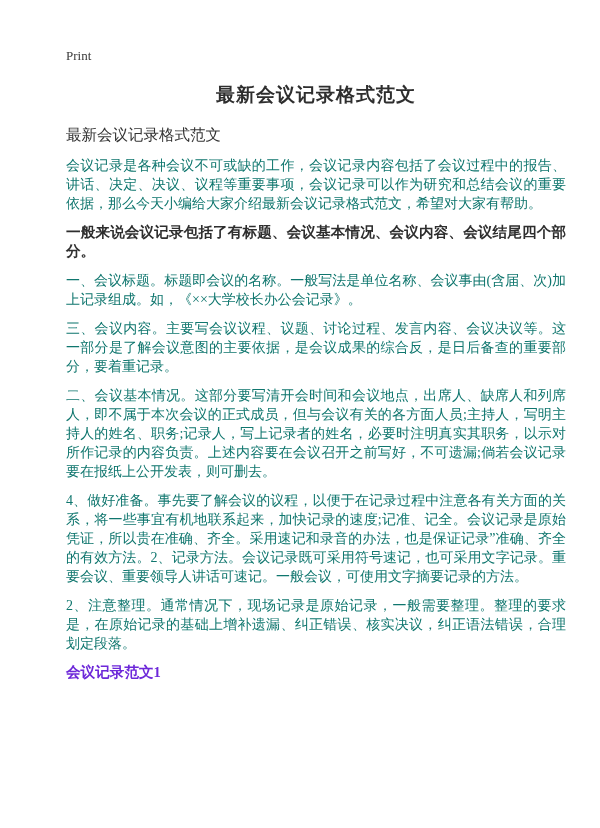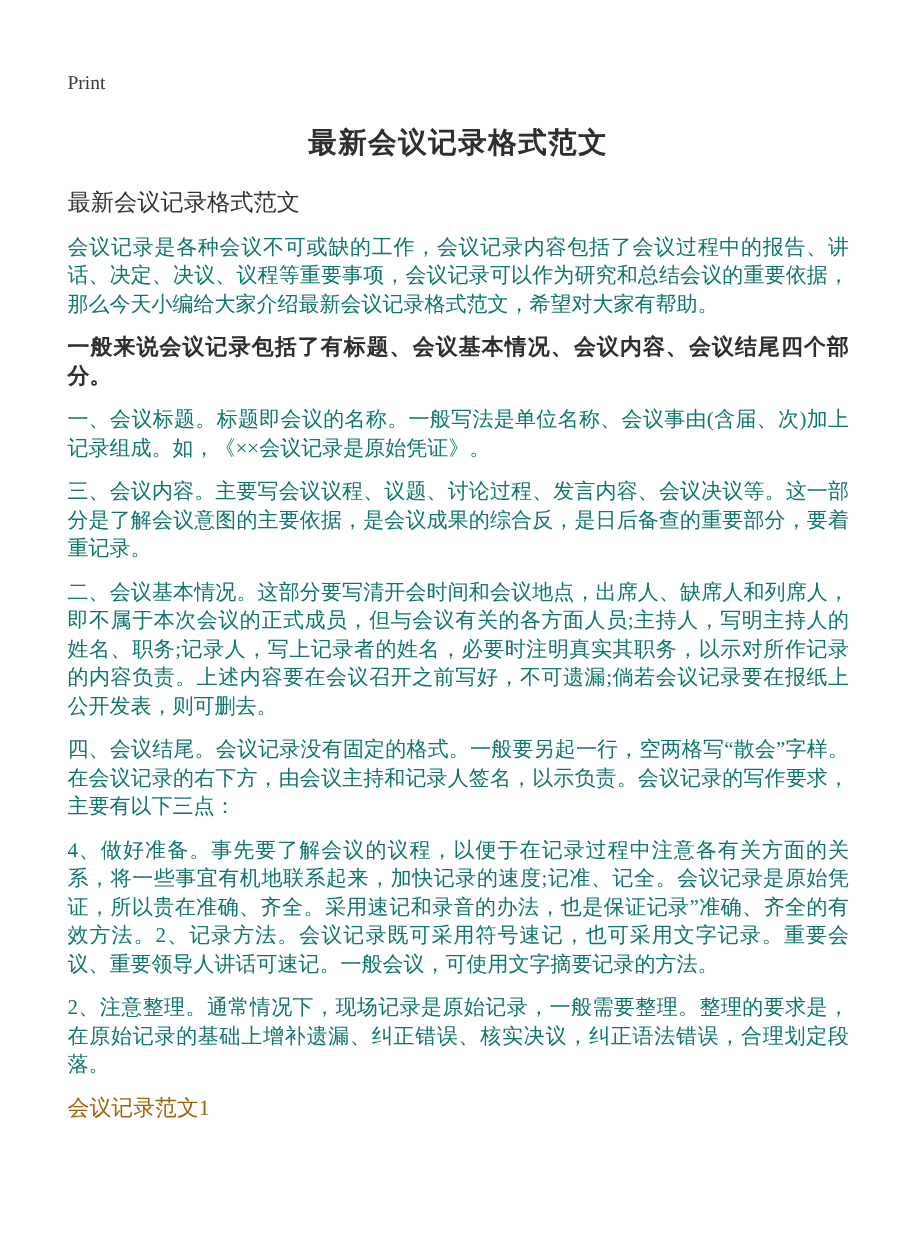--- a/index.html
+++ b/index.html
@@ -11,21 +11,21 @@
     height: 828px;
     background: #ffffff;
     overflow: hidden;
     font-family: "Liberation Serif", serif;
     color: #333333;
   }
   .page {
     box-sizing: border-box;
     width: 600px;
     height: 828px;
-    padding: 46px 34px 0 45px;
+    padding: 46px 34px 0 66px;
   }
   .print-label {
     font-family: "Liberation Serif", serif;
     font-size: 13px;
     color: #3a3a3a;
     cursor: pointer;
     display: inline-block;
   }
   .doc-title {
     margin: 18px 0 0 0;
@@ -50,48 +50,47 @@
     color: #0f766e;
     word-break: break-all;
   }
   .para.bold {
     font-weight: bold;
     font-size: 14.6px;
     color: #2e2e2e;
     margin-top: 10px;
   }
   .para.heading {
-    font-weight: normal;
+    font-weight: bold;
     font-size: 14.6px;
-    color: #a16207;
+    color: #6d28d9;
   }
 </style>
 </head>
 <body>
 
 <div class="page">
 
   <span class="print-label">Print</span>
 
   <h1 class="doc-title">最新会议记录格式范文</h1>
 
   <h2 class="doc-subtitle">最新会议记录格式范文</h2>
 
   <div>
     <p class="para">会议记录是各种会议不可或缺的工作，会议记录内容包括了会议过程中的报告、讲话、决定、决议、议程等重要事项，会议记录可以作为研究和总结会议的重要依据，那么今天小编给大家介绍最新会议记录格式范文，希望对大家有帮助。</p>
 
     <p class="para bold">一般来说会议记录包括了有标题、会议基本情况、会议内容、会议结尾四个部分。</p>
 
-    <p class="para">一、会议标题。标题即会议的名称。一般写法是单位名称、会议事由(含届、次)加上记录组成。如，《××会议记录是原始凭证》。</p>
+    <p class="para">一、会议标题。标题即会议的名称。一般写法是单位名称、会议事由(含届、次)加上记录组成。如，《××大学校长办公会记录》。</p>
 
     <p class="para">三、会议内容。主要写会议议程、议题、讨论过程、发言内容、会议决议等。这一部分是了解会议意图的主要依据，是会议成果的综合反，是日后备查的重要部分，要着重记录。</p>
 
     <p class="para">二、会议基本情况。这部分要写清开会时间和会议地点，出席人、缺席人和列席人，即不属于本次会议的正式成员，但与会议有关的各方面人员;主持人，写明主持人的姓名、职务;记录人，写上记录者的姓名，必要时注明真实其职务，以示对所作记录的内容负责。上述内容要在会议召开之前写好，不可遗漏;倘若会议记录要在报纸上公开发表，则可删去。</p>
 
-    <p class="para">四、会议结尾。会议记录没有固定的格式。一般要另起一行，空两格写“散会”字样。在会议记录的右下方，由会议主持和记录人签名，以示负责。会议记录的写作要求，主要有以下三点：</p>
 
     <p class="para">4、做好准备。事先要了解会议的议程，以便于在记录过程中注意各有关方面的关系，将一些事宜有机地联系起来，加快记录的速度;记准、记全。会议记录是原始凭证，所以贵在准确、齐全。采用速记和录音的办法，也是保证记录”准确、齐全的有效方法。2、记录方法。会议记录既可采用符号速记，也可采用文字记录。重要会议、重要领导人讲话可速记。一般会议，可使用文字摘要记录的方法。</p>
 
     <p class="para">2、注意整理。通常情况下，现场记录是原始记录，一般需要整理。整理的要求是，在原始记录的基础上增补遗漏、纠正错误、核实决议，纠正语法错误，合理划定段落。</p>
 
     <p class="para heading">会议记录范文1</p>
 
   </div>
 
 </div>

